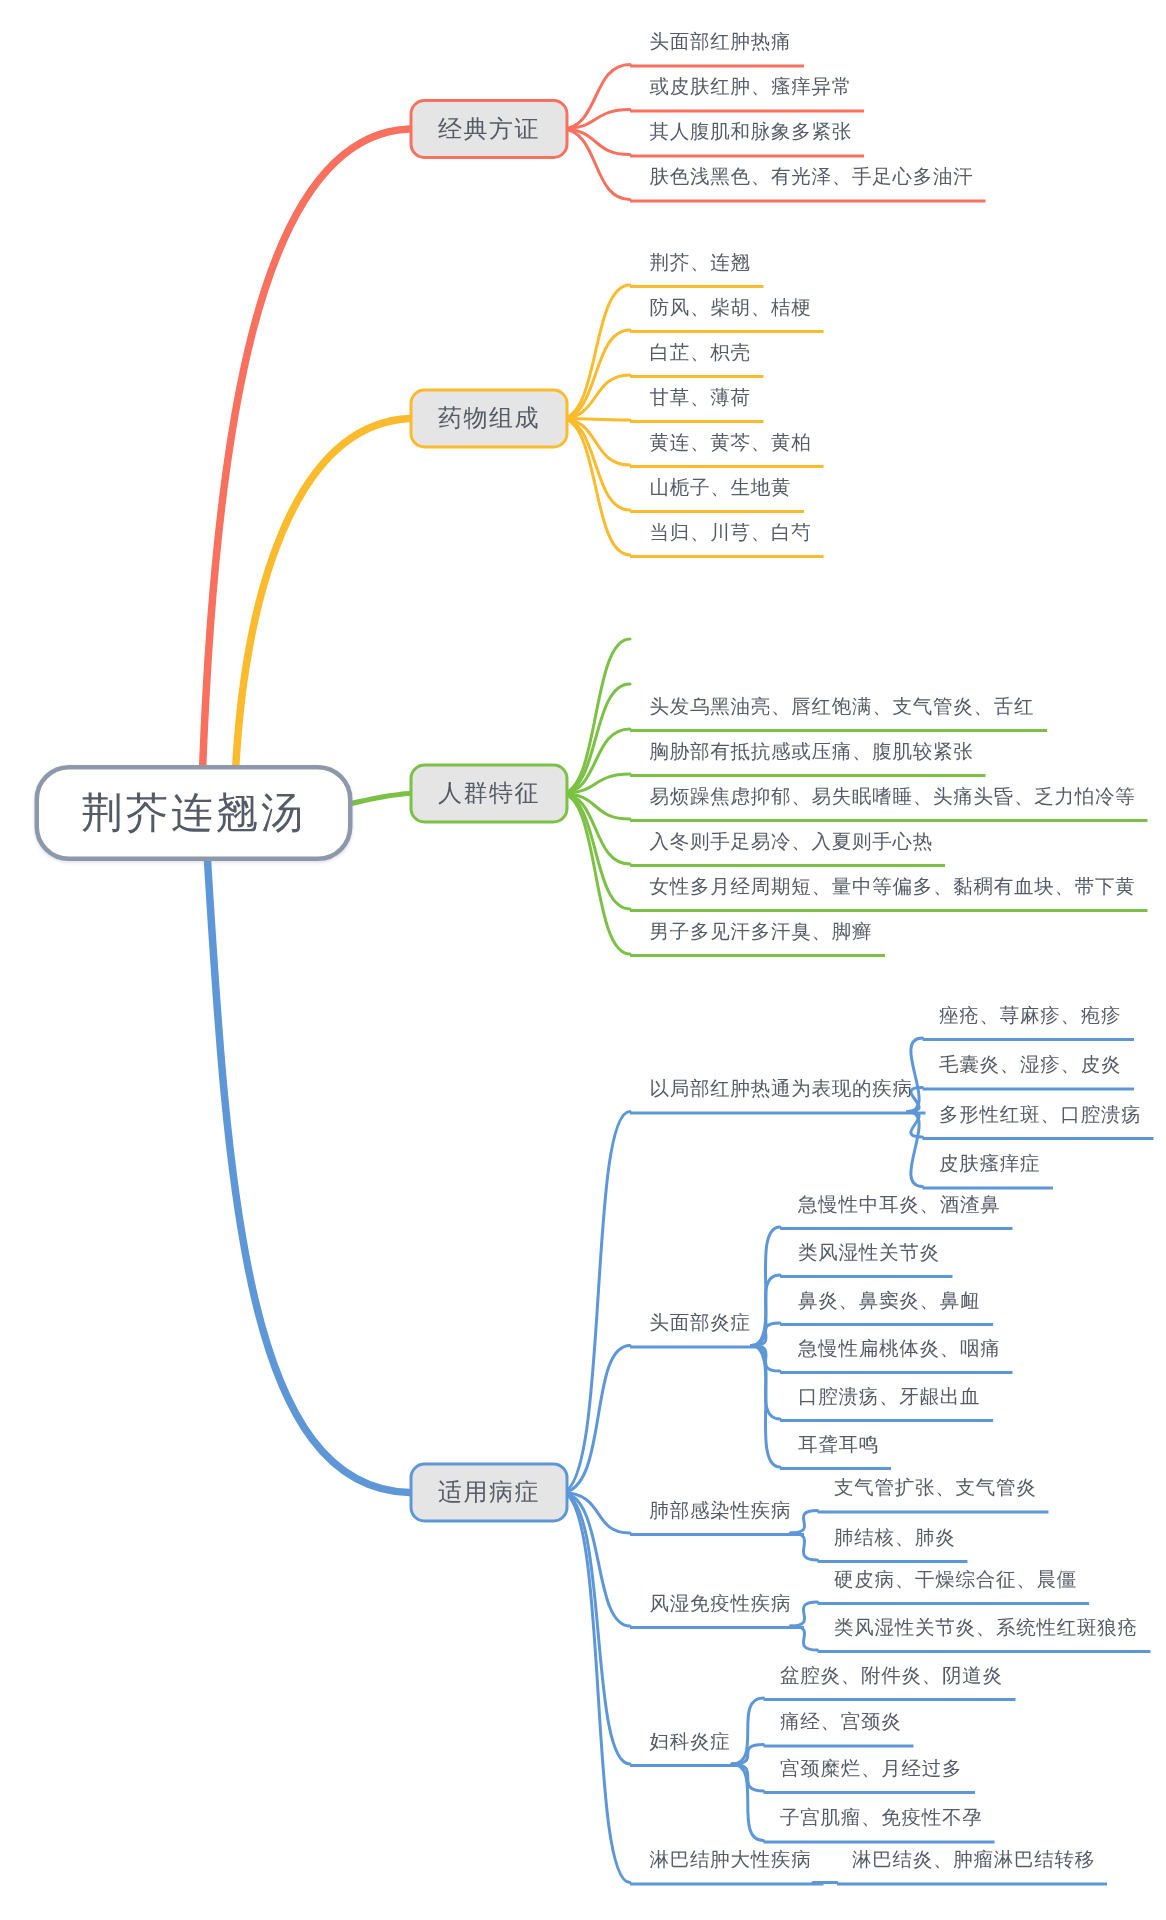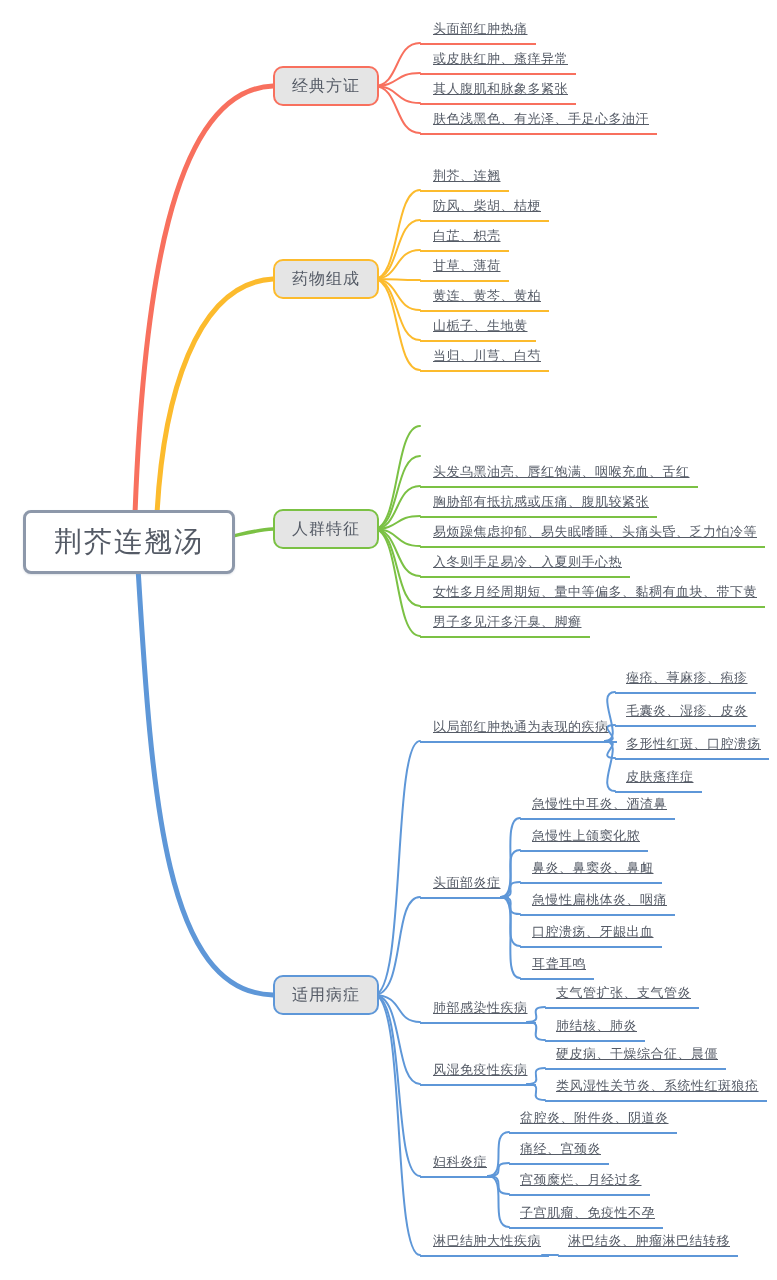--- a/index.html
+++ b/index.html
@@ -14,41 +14,41 @@
   .s-yellow { stroke:var(--yellow); }
   .s-green  { stroke:var(--green); }
   .s-blue   { stroke:var(--blue); }
   .w5 { stroke-width:5; }
   .w3 { stroke-width:3.5; }
   .w2 { stroke-width:2; }
 
   .center-node {
     position:absolute; z-index:3; left:23px; top:510px;
     background:#fff; border:3px solid var(--center_border);
-    border-radius:8px; padding:11px 28px;
+    border-radius:23px; padding:11px 28px;
     font-size:28px; line-height:36px; letter-spacing:2px;
     color:var(--text); white-space:nowrap;
     box-shadow:0 1px 2px rgba(140,150,170,.25);
   }
   .bnode {
     position:absolute; z-index:3; left:273px;
     background:#e5e5e5; border-radius:10px; border:2px solid;
     padding:8px 17px; font-size:16px; line-height:20px;
     letter-spacing:1px; color:var(--text); white-space:nowrap;
   }
   .bnode.red    { border-color:var(--red); }
   .bnode.yellow { border-color:var(--yellow); }
   .bnode.green  { border-color:var(--green); }
   .bnode.blue   { border-color:var(--blue); }
 
   .leaf {
     position:absolute; z-index:2;
     font-size:13px; line-height:18px; color:var(--text);
     padding:0 8px 5px 13px; border-bottom:2px solid;
-    white-space:nowrap; letter-spacing:0.5px;text-decoration:underline;
+    white-space:nowrap; letter-spacing:0.5px;
   }
   .leaf.red    { border-color:var(--red); }
   .leaf.yellow { border-color:var(--yellow); }
   .leaf.green  { border-color:var(--green); }
   .leaf.blue   { border-color:var(--blue); }
 </style>
 </head>
 <body>
 
 <div id="canvas">
@@ -140,41 +140,41 @@
   <div class="leaf red" style="left:420px;top:110px">肤色浅黑色、有光泽、手足心多油汗</div>
 
   <div class="leaf yellow" style="left:420px;top:167px">荆芥、连翘</div>
   <div class="leaf yellow" style="left:420px;top:197px">防风、柴胡、桔梗</div>
   <div class="leaf yellow" style="left:420px;top:227px">白芷、枳壳</div>
   <div class="leaf yellow" style="left:420px;top:257px">甘草、薄荷</div>
   <div class="leaf yellow" style="left:420px;top:287px">黄连、黄芩、黄柏</div>
   <div class="leaf yellow" style="left:420px;top:317px">山栀子、生地黄</div>
   <div class="leaf yellow" style="left:420px;top:347px">当归、川芎、白芍</div>
 
-  <div class="leaf green" style="left:420px;top:463px">头发乌黑油亮、唇红饱满、咽喉充血、舌红</div>
+  <div class="leaf green" style="left:420px;top:463px">头发乌黑油亮、唇红饱满、支气管炎、舌红</div>
   <div class="leaf green" style="left:420px;top:493px">胸胁部有抵抗感或压痛、腹肌较紧张</div>
   <div class="leaf green" style="left:420px;top:523px">易烦躁焦虑抑郁、易失眠嗜睡、头痛头昏、乏力怕冷等</div>
   <div class="leaf green" style="left:420px;top:553px">入冬则手足易冷、入夏则手心热</div>
   <div class="leaf green" style="left:420px;top:583px">女性多月经周期短、量中等偏多、黏稠有血块、带下黄</div>
   <div class="leaf green" style="left:420px;top:613px">男子多见汗多汗臭、脚癣</div>
 
   <div class="leaf blue" style="left:420px;top:718px">以局部红肿热通为表现的疾病</div>
   <div class="leaf blue" style="left:420px;top:874px">头面部炎症</div>
   <div class="leaf blue" style="left:420px;top:999px">肺部感染性疾病</div>
   <div class="leaf blue" style="left:420px;top:1061px">风湿免疫性疾病</div>
   <div class="leaf blue" style="left:420px;top:1153px">妇科炎症</div>
   <div class="leaf blue" style="left:420px;top:1232px">淋巴结肿大性疾病</div>
 
   <div class="leaf blue" style="left:615px;top:669px;padding-left:11px">痤疮、荨麻疹、疱疹</div>
   <div class="leaf blue" style="left:615px;top:702px;padding-left:11px">毛囊炎、湿疹、皮炎</div>
   <div class="leaf blue" style="left:615px;top:735px;padding-left:11px">多形性红斑、口腔溃疡</div>
   <div class="leaf blue" style="left:615px;top:768px;padding-left:11px">皮肤瘙痒症</div>
 
   <div class="leaf blue" style="left:520px;top:795px;padding-left:12px">急慢性中耳炎、酒渣鼻</div>
-  <div class="leaf blue" style="left:520px;top:827px;padding-left:12px">急慢性上颌窦化脓</div>
+  <div class="leaf blue" style="left:520px;top:827px;padding-left:12px">类风湿性关节炎</div>
   <div class="leaf blue" style="left:520px;top:859px;padding-left:12px">鼻炎、鼻窦炎、鼻衄</div>
   <div class="leaf blue" style="left:520px;top:891px;padding-left:12px">急慢性扁桃体炎、咽痛</div>
   <div class="leaf blue" style="left:520px;top:923px;padding-left:12px">口腔溃疡、牙龈出血</div>
   <div class="leaf blue" style="left:520px;top:955px;padding-left:12px">耳聋耳鸣</div>
 
   <div class="leaf blue" style="left:545px;top:984px;padding-left:11px">支气管扩张、支气管炎</div>
   <div class="leaf blue" style="left:545px;top:1017px;padding-left:11px">肺结核、肺炎</div>
 
   <div class="leaf blue" style="left:545px;top:1045px;padding-left:11px">硬皮病、干燥综合征、晨僵</div>
   <div class="leaf blue" style="left:545px;top:1077px;padding-left:11px">类风湿性关节炎、系统性红斑狼疮</div>

